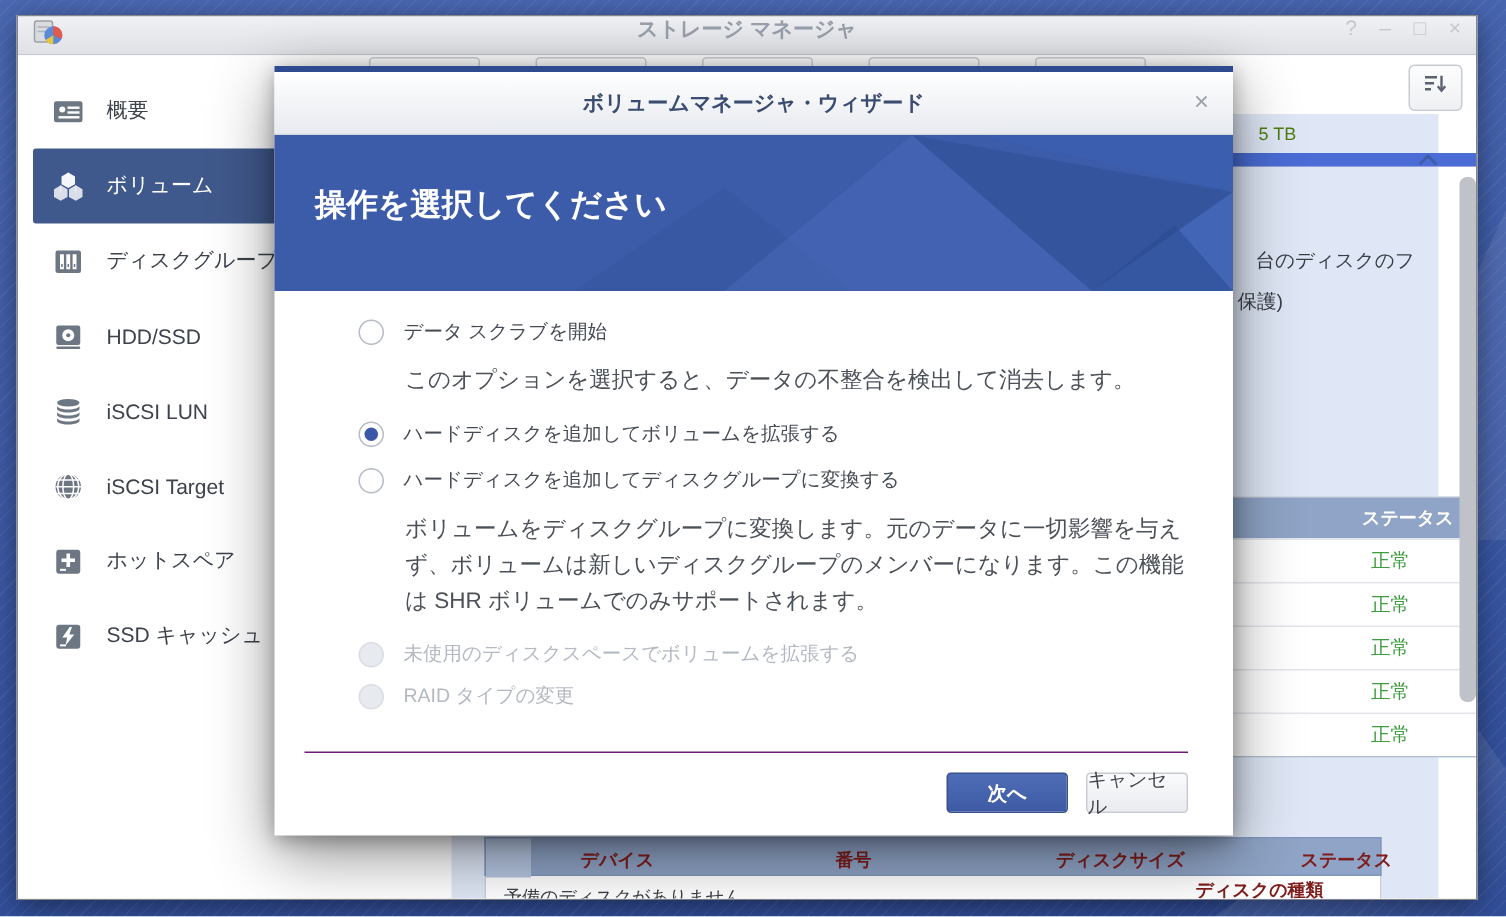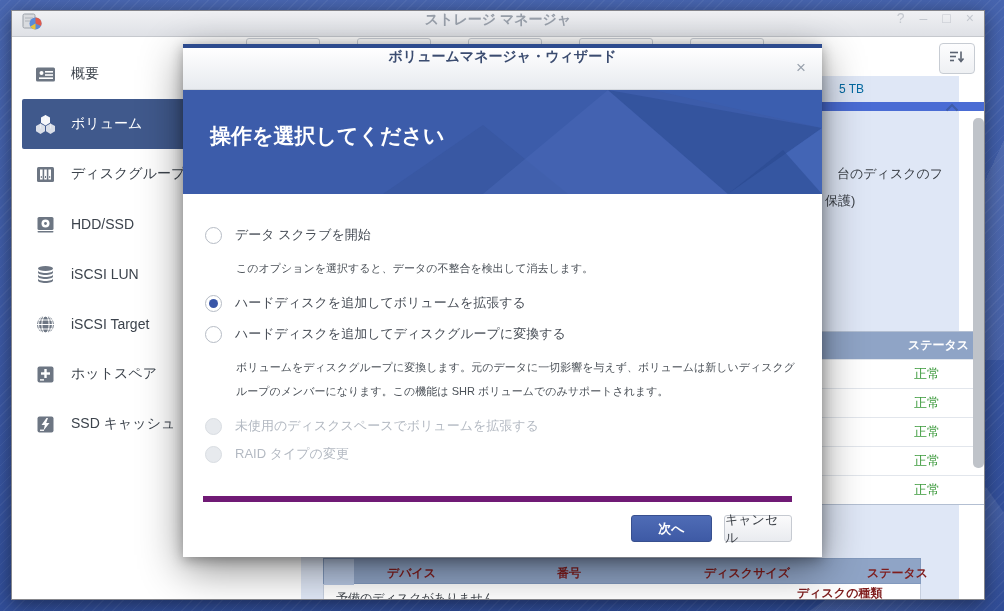--- a/index.html
+++ b/index.html
@@ -37,21 +37,21 @@
   .side-item.selected .ic { color:#fff; }
 
   
   .content { position:absolute; left:191px; top:0; right:0; bottom:0; background:#fff; overflow:hidden; }
   .tb-btn { position:absolute; top:1px; height:14px; width:74px; background:#fff;
     border:1px solid #cbd0d7; border-radius:3px; }
   .sort-btn { position:absolute; left:736px; top:6px; width:36px; height:31px;
     background:linear-gradient(#fdfdfe,#eef0f3); border:1px solid #c7ccd3; border-radius:4px;
     display:flex; align-items:center; justify-content:center; }
   .panel { position:absolute; left:98px; top:39px; width:658px; bottom:0; background:#dfe7f6; }
-  .p-size { position:absolute; left:538px; top:6px; font-size:12px; color:#0369a1; }
+  .p-size { position:absolute; left:538px; top:6px; font-size:12px; color:#4d7c0f; }
   .p-bar { position:absolute; left:462px; top:26px; width:274px; height:9px; background:#c9ccd1; border-radius:4px; }
   .p-fill { height:9px; width:230px; background:#4a6cd4; border-radius:4px 0 0 4px; }
   .p-chev { position:absolute; left:644px; top:22px; }
   .p-line1 { position:absolute; left:536px; top:89px; font-size:13px; color:#3a3f46; }
   .p-line2 { position:absolute; left:524px; top:116px; font-size:13px; color:#3a3f46; }
   .disk-table { position:absolute; left:460px; top:255px; width:264px; border:1px solid #b3bfd2; background:#fff; }
   .disk-table .th { height:27px; background:#8fa4c6; color:#fff; font-size:12px; font-weight:bold;
     display:flex; align-items:center; padding-left:146px; }
   .disk-row { height:29px; border-top:1px solid #e2e6ec; display:flex; align-items:center;
     padding-left:152px; font-size:13px; color:#3e9b3e; background:#fff; }
@@ -63,38 +63,38 @@
   .sh-0 { left:63px; } .sh-1 { left:233px; } .sh-2 { left:380px; } .sh-3 { left:473px;margin-top:20px; } .sh-4 { left:543px; }
   .spare-sel { position:absolute; left:0; top:0; width:30px; height:26px; background:#b7c7e2; }
   .spare-row { height:30px; background:#fff; border:1px solid #c6cfdf; border-top:none;
     display:flex; align-items:center; padding-left:12px; font-size:12px; color:#3c4147; }
 
   
   .dialog { position:absolute; left:183px; top:44px; width:639px; height:513px; background:#fff;
     z-index:5; box-shadow:0 12px 40px rgba(0,0,0,.45), 0 3px 12px rgba(0,0,0,.3); }
   .dlg-top { height:4px; background:#2d4b8e; }
   .dlg-header { position:relative; height:42px; background:linear-gradient(#ffffff,#e7eaef);
-    border-bottom:1px solid #d4d8dd; display:flex; align-items:flex-start; justify-content:center; }
+    border-bottom:1px solid #d4d8dd; display:flex; align-items:center; justify-content:center; }
   .dlg-title { font-size:14px; font-weight:bold; color:#3b4c70; }
   .dlg-close { position:absolute; right:16px; top:10px; font-size:17px; color:#9aa2ad; cursor:pointer; }
   .dlg-banner { position:relative; height:104px; background:#3c5caa; overflow:hidden; }
   .dlg-banner svg { position:absolute; inset:0; }
   .banner-title { position:absolute; left:27px; top:32px; color:#fff; font-size:21px; font-weight:bold; }
-  .dlg-body { padding:31px 24px 0 22px; }
+  .dlg-body { padding:17px 24px 0 22px;margin-left:34px; }
   .opt { display:flex; align-items:center; gap:13px; height:20px; margin-bottom:11px; cursor:pointer; }
   .opt.tight { margin-bottom:8px; }
   .radio { width:17px; height:17px; border-radius:50%; background:#fff; border:1px solid #b6bcc5;
     flex:0 0 auto; display:flex; align-items:center; justify-content:center; }
   .radio .dot { width:9px; height:9px; border-radius:50%; background:#3a57a8; }
   .opt .lbl { font-size:13px; color:#464c55; }
   .opt.disabled { cursor:default; }
   .opt.disabled .radio { background:#e7eaee; border-color:#d9dde2; }
   .opt.disabled .lbl { color:#b3b9c2; }
-  .opt-desc { margin:0 0 13px 31px; font-size:11px; color:#4b5158; line-height:24px; max-width:576px; }
-  .dlg-footer { position:absolute; left:20px; right:30px; bottom:15px; border-top:6px solid #701a75;
+  .opt-desc { margin:0 0 13px 31px; font-size:15px; color:#4b5158; line-height:24px; max-width:576px; }
+  .dlg-footer { position:absolute; left:20px; right:30px; bottom:15px; border-top:1px solid #701a75;
     padding-top:13px; display:flex; justify-content:flex-end; gap:12px; }
   .btn { height:27px; border-radius:3px; font-size:13px; display:flex; align-items:center;
     justify-content:center; cursor:pointer; }
   .btn-next { width:81px; background:linear-gradient(#4f6cb6,#3e5aa5); border:1px solid #38508f;
     color:#fff; font-weight:bold; }
   .btn-cancel { width:68px; background:linear-gradient(#fbfbfc,#e9ebef); border:1px solid #c6cad1; color:#40454c; }
 </style>
 </head>
 <body>
 

